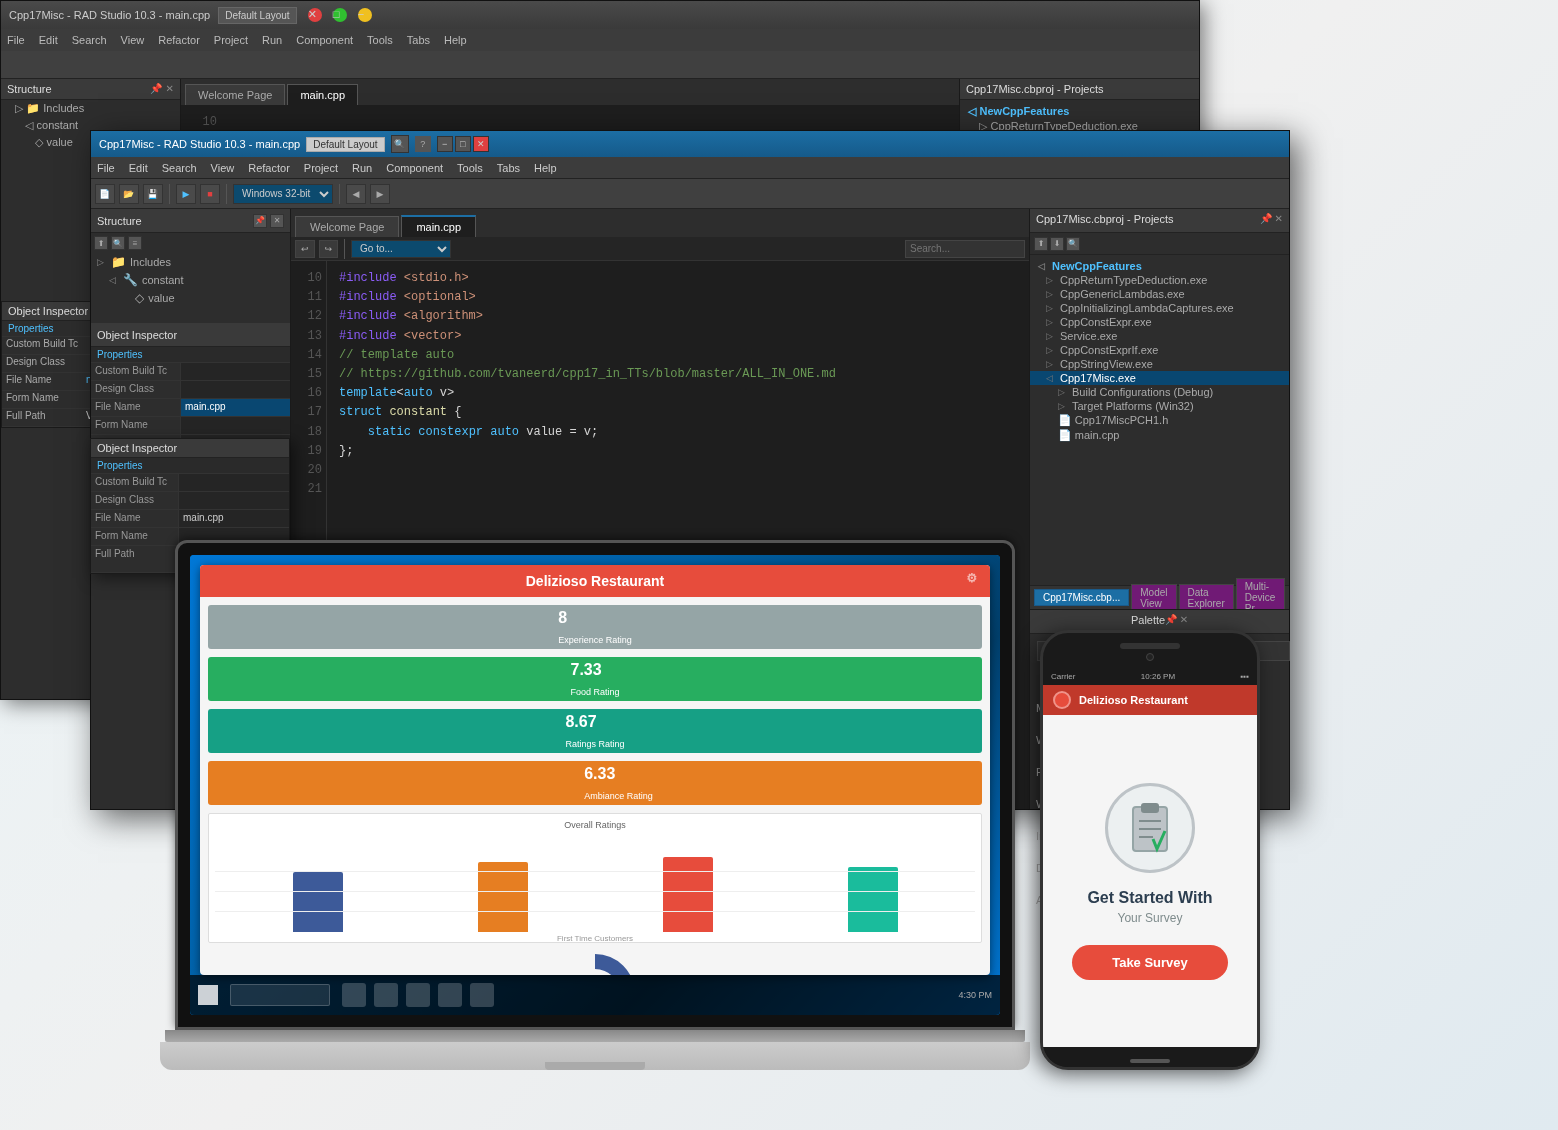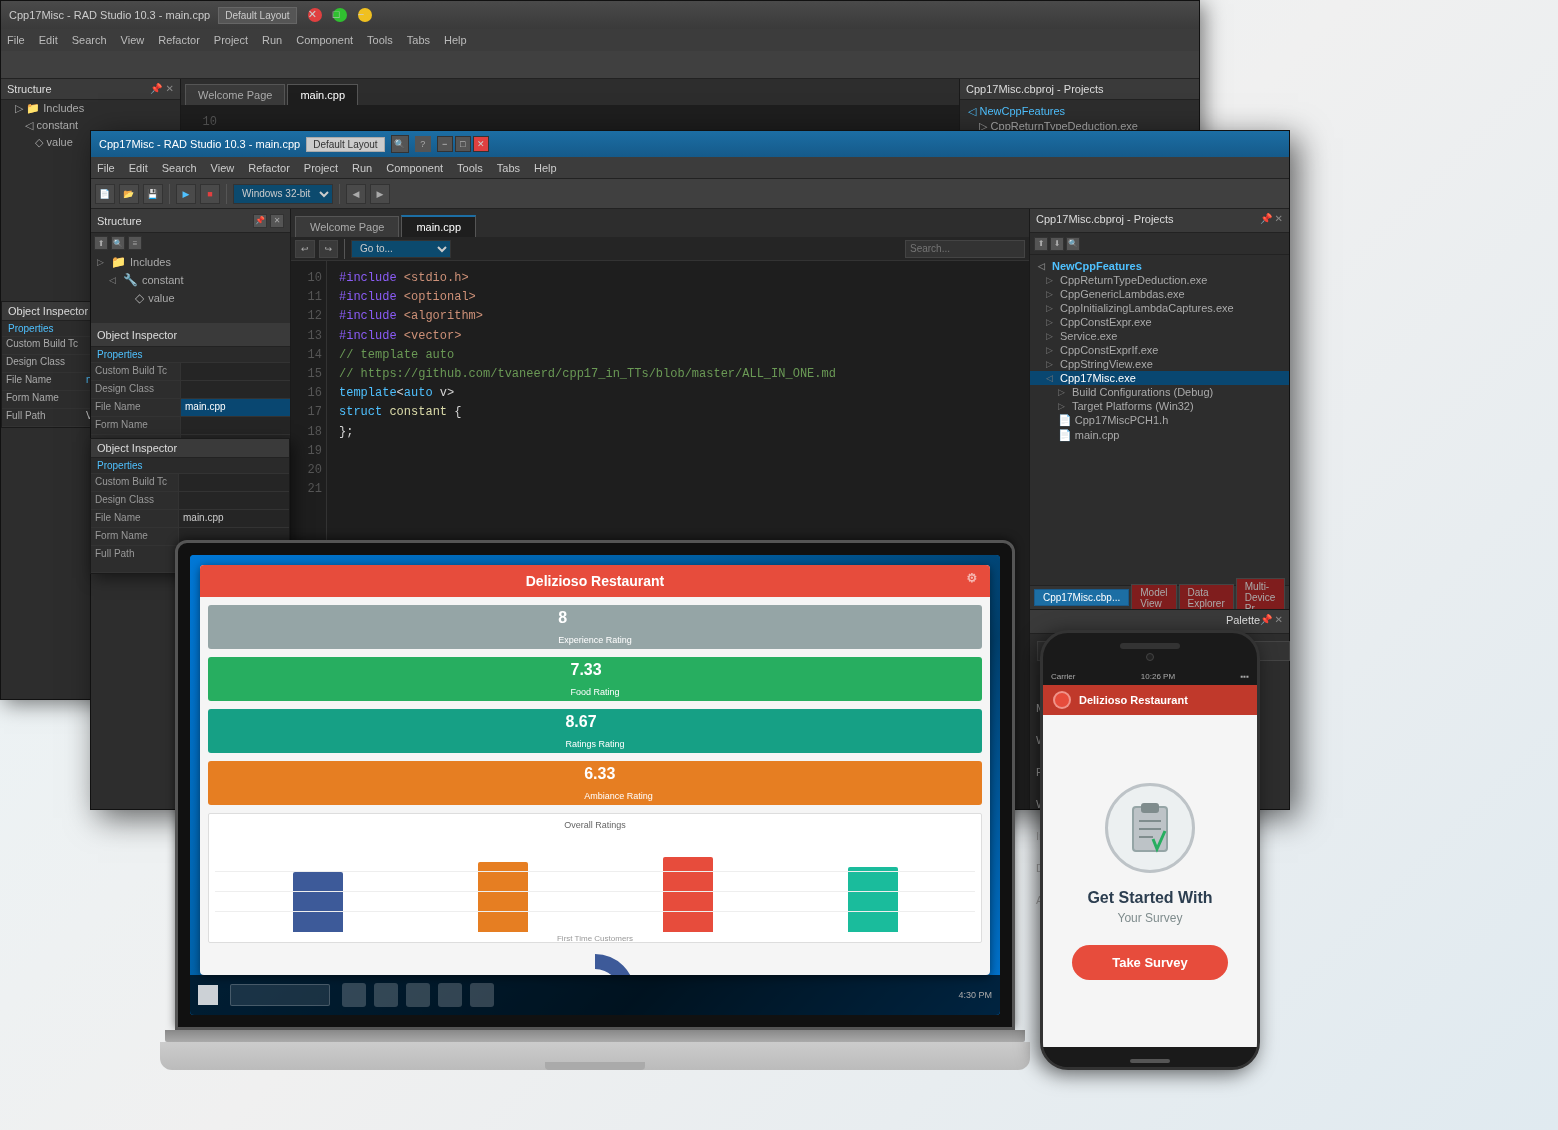--- a/index.html
+++ b/index.html
@@ -172,21 +172,21 @@
       font-size: 11px;
       color: #aaa;
     }
     .ide-back .projects-tree .proj-item {
       padding: 1px 0 1px 12px;
       color: #aaa;
     }
     .ide-back .projects-tree .proj-item.root {
       color: #4fc1ff;
       padding-left: 4px;
-      font-weight: normal;
+      font-weight: bold;
     }
     .ide-back .projects-tree .proj-item.hl {
       color: #fff;
       background: #094771;
     }
 
     
     .ide-back .obj-inspector {
       position: absolute;
       top: 300px;
@@ -512,41 +512,41 @@
       display: flex;
       align-items: center;
       padding: 0 4px;
       gap: 2px;
       border-top: 1px solid #222;
     }
     .proj-tab {
       padding: 2px 8px;
       font-size: 10px;
       color: #aaa;
-      background: #7f1d1d;
+      background: #701a75;
       border: 1px solid #444;
       cursor: pointer;
     }
     .proj-tab.active { background: #1c6ea4; color: #fff; border-color: #1a5a8a; }
 
     
     .palette-panel {
       height: 200px;
       background: #2d2d2d;
       border-top: 1px solid #1a1a1a;
     }
     .palette-header {
       height: 24px;
       background: #3a3a3a;
       padding: 4px 6px;
       font-size: 11px;
       color: #ddd;
       border-bottom: 1px solid #222;
       display: flex;
-      justify-content: flex-end;
+      justify-content: center;
     }
     .palette-search {
       height: 20px;
       background: #333;
       border: 1px solid #444;
       color: #ccc;
       font-size: 10px;
       padding: 0 4px;
       width: 100%;
       margin: 4px;
@@ -1086,20 +1086,21 @@
           <span class="code-line"></span>
           <span class="code-line"><span class="pp">#include</span> <span class="str">&lt;stdio.h&gt;</span></span>
           <span class="code-line"><span class="pp">#include</span> <span class="str">&lt;optional&gt;</span></span>
           <span class="code-line"><span class="pp">#include</span> <span class="str">&lt;algorithm&gt;</span></span>
           <span class="code-line"><span class="pp">#include</span> <span class="str">&lt;vector&gt;</span></span>
           <span class="code-line"></span>
           <span class="code-line"><span class="cmt">// template auto</span></span>
           <span class="code-line"><span class="cmt">// https://github.com/tvaneerd/cpp17_in_TTs/blob/master/ALL_IN_ONE.md</span></span>
           <span class="code-line"><span class="kw">template</span>&lt;<span class="kw">auto</span> v&gt;</span>
           <span class="code-line"><span class="kw">struct</span> <span class="fn">constant</span> {</span>
+          <span class="code-line">    <span class="kw">static</span> <span class="kw">constexpr</span> <span class="kw">auto</span> value = v;</span>
           <span class="code-line">};</span>
         </div>
       </div>
     </div>
 
     <div class="right-panel">
       <div class="projects-panel-header">
         <span>Cpp17Misc.cbproj - Projects</span>
         <div style="display:flex;gap:2px;">
           <span style="color:#888;font-size:10px;">📌</span>

